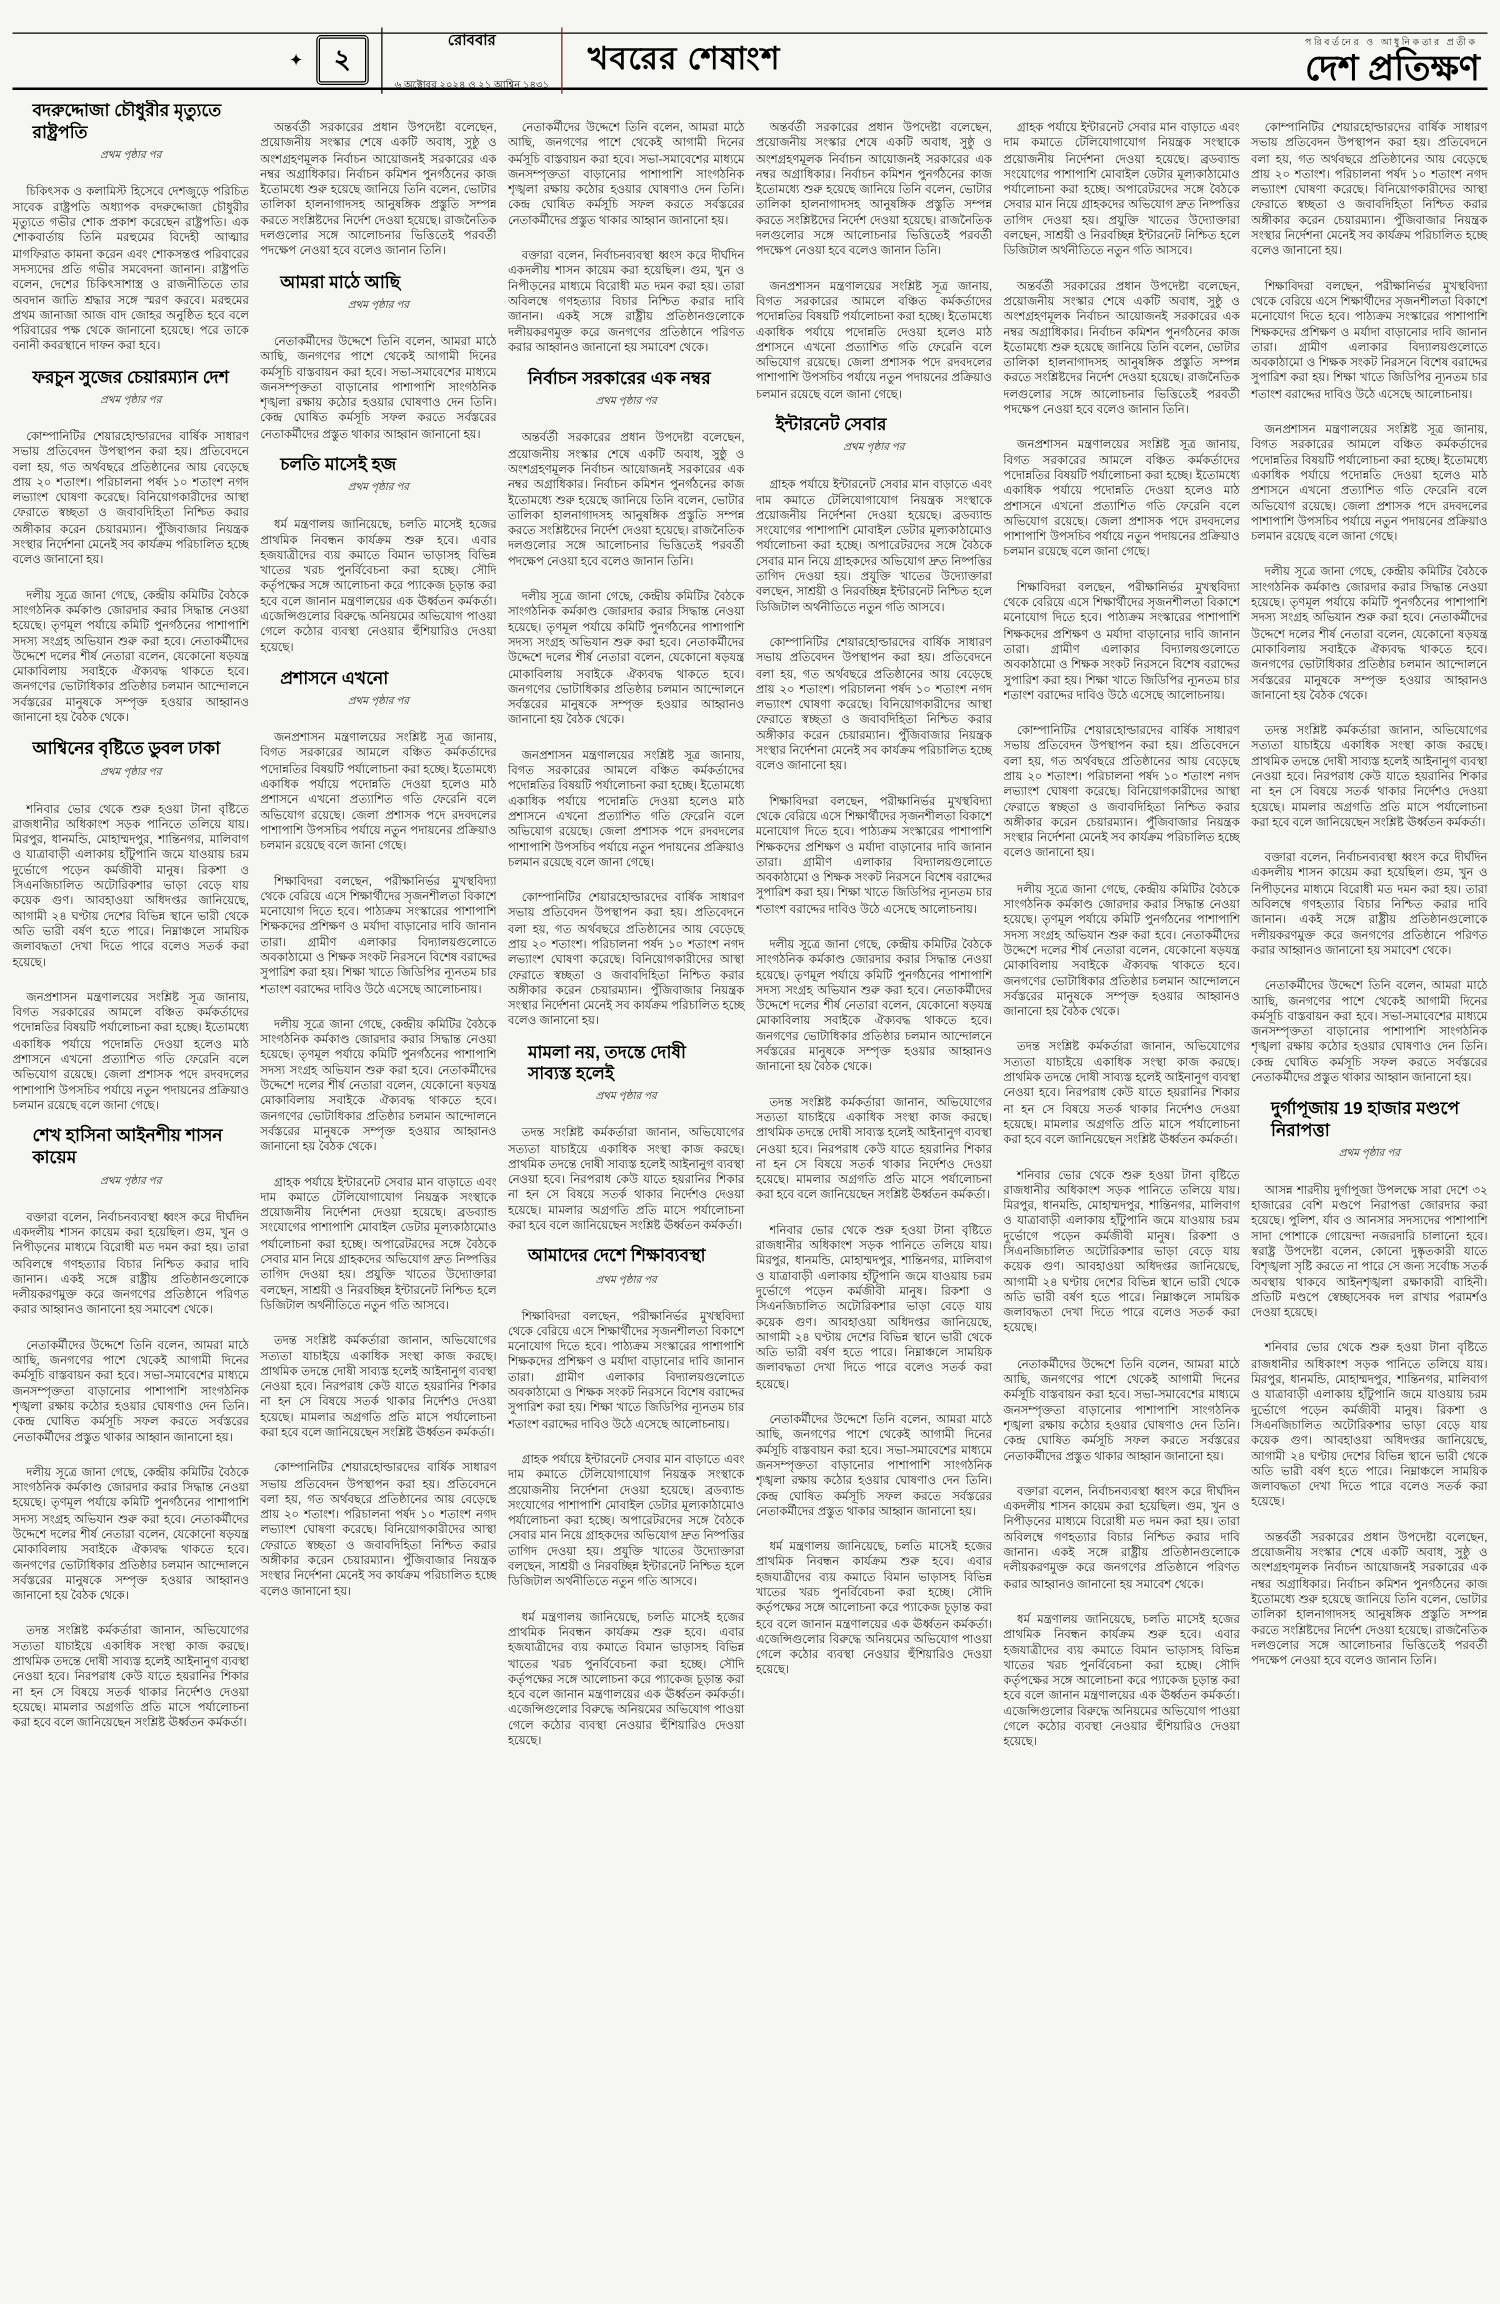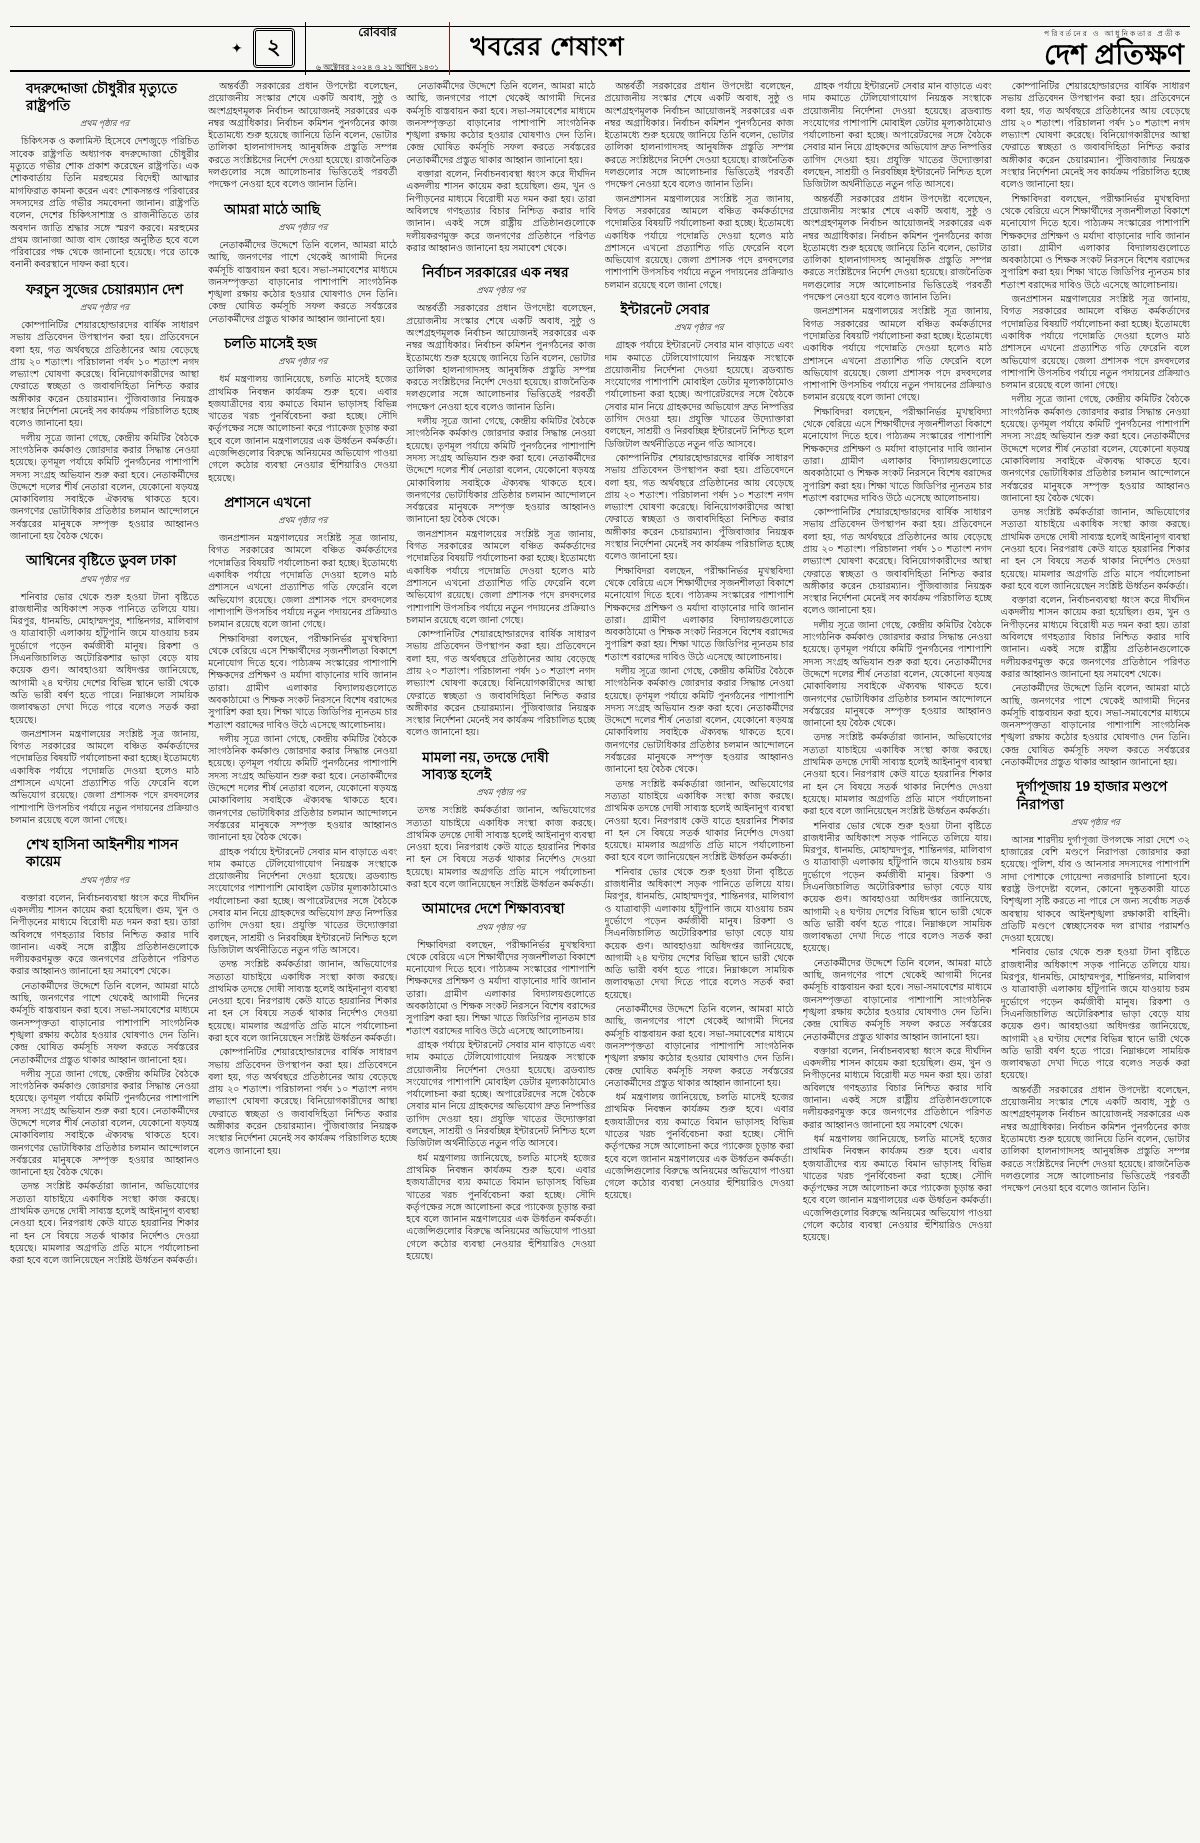--- a/index.html
+++ b/index.html
@@ -49,21 +49,21 @@
   .headline{
     font-size:13.8px;font-weight:bold;line-height:1.25;
     margin:10px 16px 3px;color:#000;
   }
   .col > .headline:first-child{margin-top:0;}
   .meta{
     font-size:8.3px;text-align:center;margin:0 0 4px;color:#222;font-style:italic;
   }
   .para{
     font-size:9.3px;line-height:12.3px;text-align:justify;
-    text-indent:11px;margin:0 0 2px;color:#1d1d1d;
+    text-indent:11px;margin:16px 0 2px;color:#1d1d1d;
   }
 </style>
 </head>
 <body>
 
 <div class="page">
 
   <div class="masthead">
     <div class="lead-space"></div>
     <span class="ornament">✦</span>

